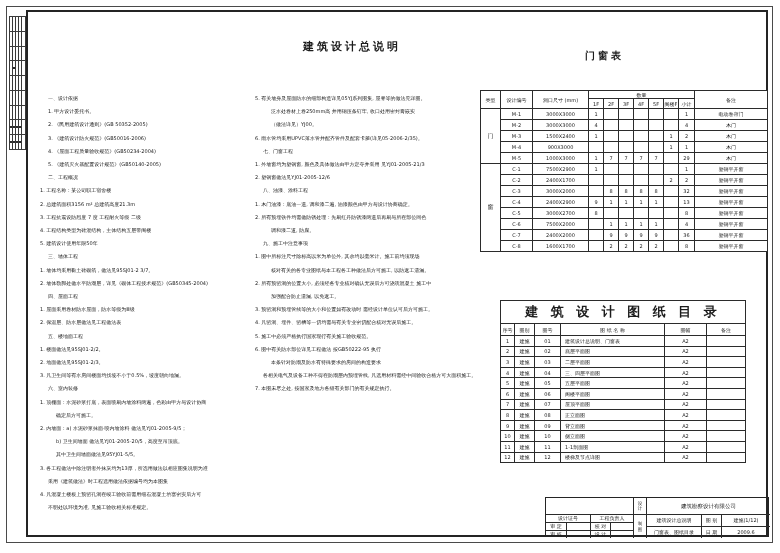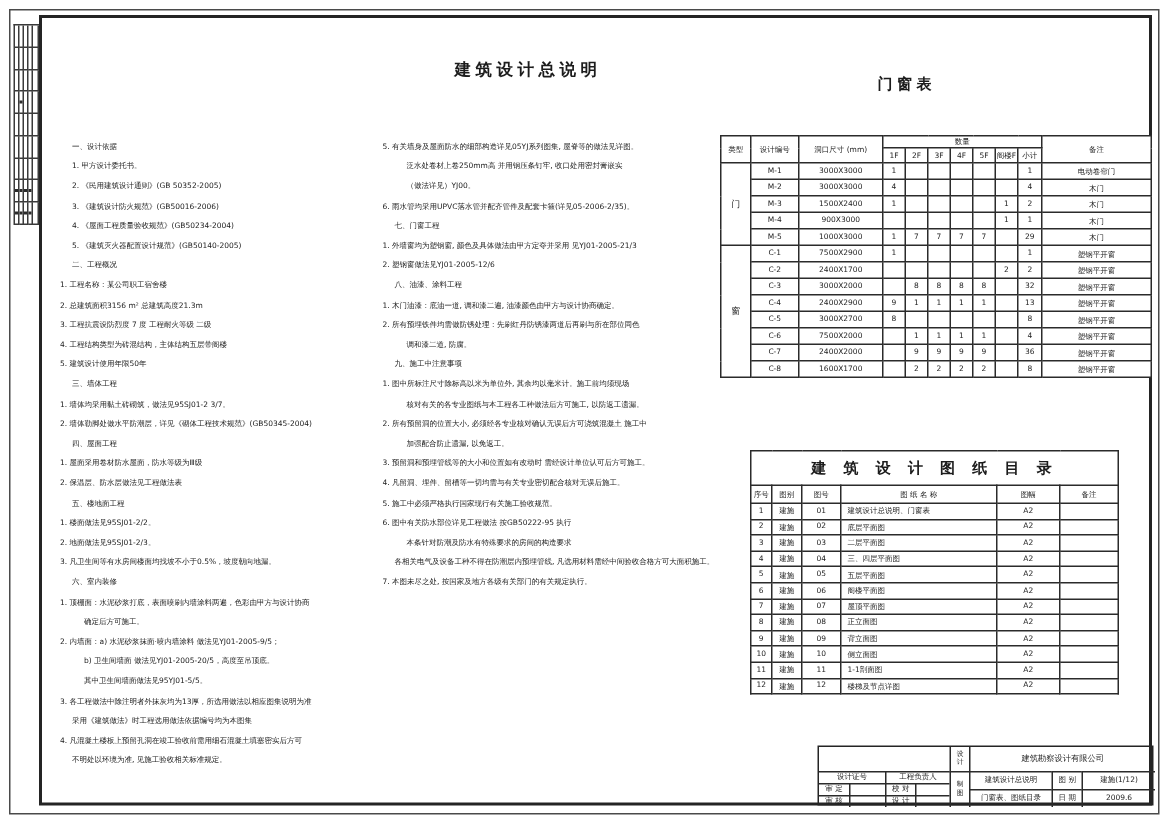--- a/index.html
+++ b/index.html
@@ -29,21 +29,21 @@
       text-align:center;vertical-align:middle;padding:0;overflow:hidden;white-space:nowrap;}
   #dw-table{left:480px;top:90px;width:287px;border:1.5px solid #242424;}
   #dw-table tr{height:11px;}
   #dw-table tr.h1{height:8px;}
   #dw-table tr.h2{height:10px;}
   #dw-table td.typecell{font-size:6px;}
   #cat-table{left:500px;top:300px;width:245px;border:1.5px solid #242424;}
   #cat-table tr{height:10.6px;}
   #cat-table tr.cap{height:23px;}
   #cat-table tr.hdr{height:12px;}
-  #cat-table td.cap-cell{font-size:10px;font-weight:bold;letter-spacing:4px;}
+  #cat-table td.cap-cell{font-size:13px;font-weight:bold;letter-spacing:4px;}
   #cat-table td.name-cell{text-align:left;padding-left:4px;}
   
   .title-block{left:545px;top:497px;width:224px;height:40px;border:1px solid #242424;box-sizing:border-box;}
   .tb-cell{position:absolute;border-left:1px solid #2b2b2b;border-top:1px solid #2b2b2b;
            box-sizing:border-box;font-size:5px;display:flex;align-items:center;justify-content:center;
            overflow:hidden;white-space:pre-line;text-align:center;line-height:1.15;}
   .tb-cell.noline{border-left:none;border-top:none;}
 </style>
 </head>
 <body>

